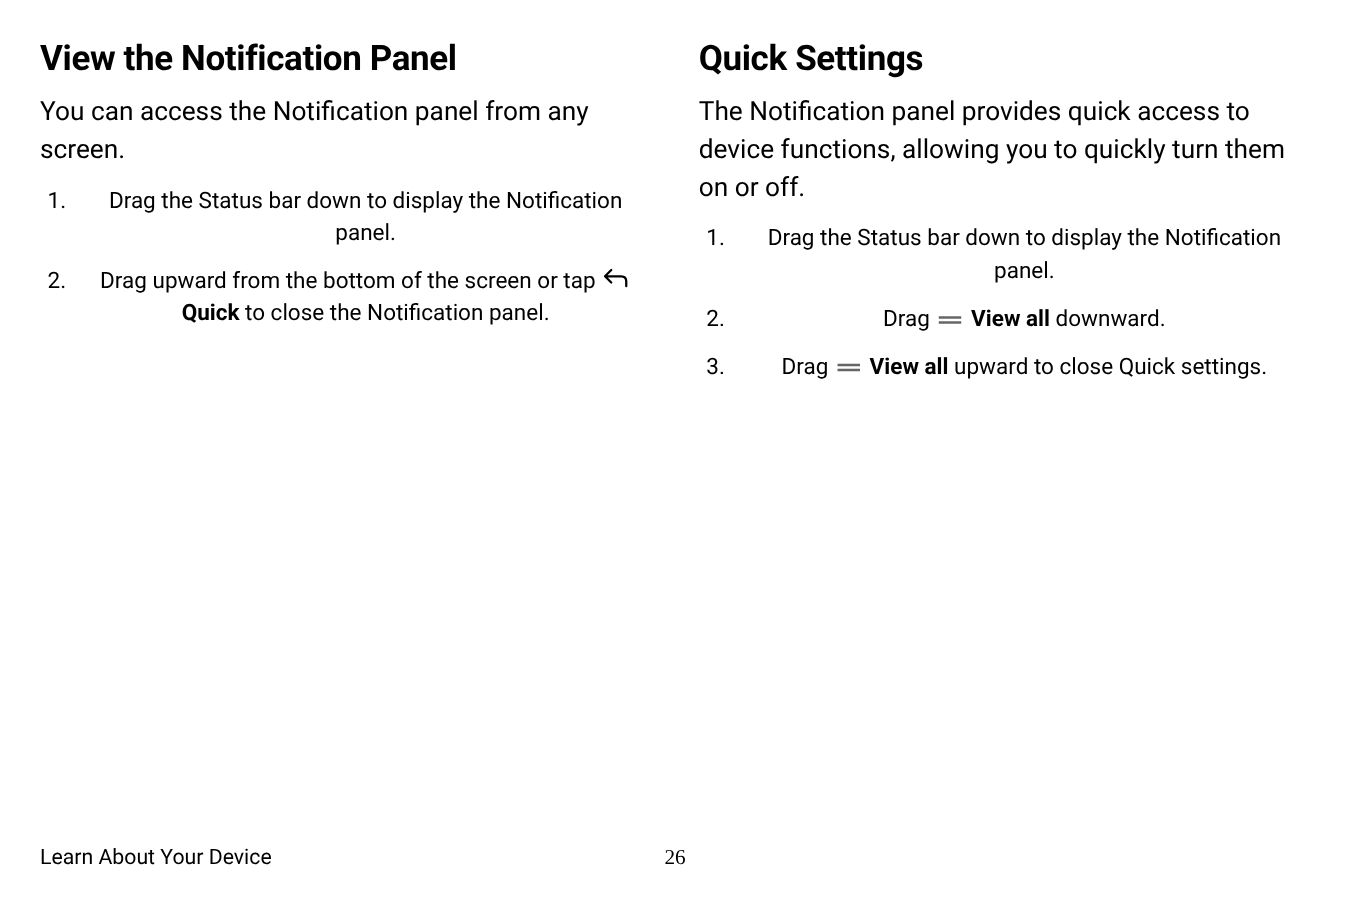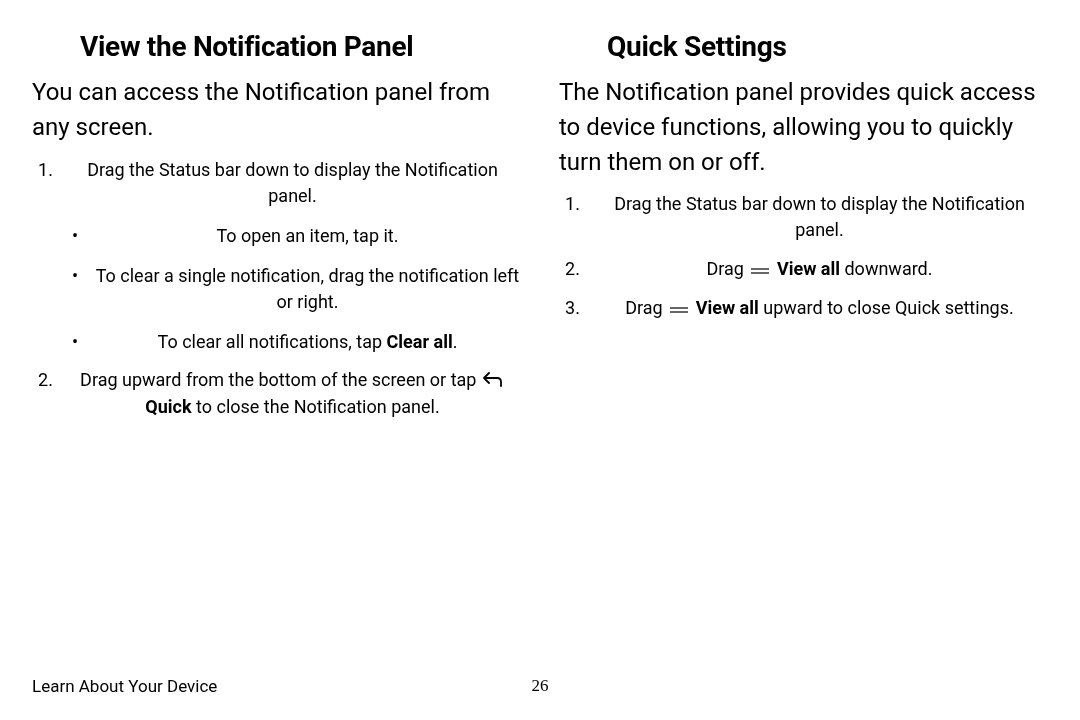--- a/index.html
+++ b/index.html
@@ -22,24 +22,23 @@
     }
     .column {
       flex: 1;
       min-width: 0;
     }
     h2 {
       font-size: 28px;
       font-weight: 700;
       margin-bottom: 12px;
       letter-spacing: -0.3px;
-      margin-left: 48px;
     }
     .intro {
-      font-size: 24px;
+      font-size: 21px;
       line-height: 1.45;
       margin-bottom: 10px;
     }
     ol {
       list-style: none;
       counter-reset: item;
       padding-left: 0;
     }
     ol > li {
       counter-increment: item;
@@ -106,27 +105,20 @@
 <body>
 
 <div class="columns">
 
   <div class="column">
     <h2>View the Notification Panel</h2>
     <p class="intro">You can access the Notification panel from any screen.</p>
     <ol>
       <li>
         <span>Drag the Status bar down to display the Notification panel.</span>
-        <ul>
-          <li>To open an item, tap it.</li>
-          <li>To clear a single notification, drag the notification left or right.</li>
-          <li>
-            <span>To clear all notifications, tap </span><span class="bold">Clear all</span><span>.</span>
-          </li>
-        </ul>
       </li>
       <li>
         <span>Drag upward from the bottom of the screen or tap </span><span class="icon"><svg width="20" height="16" viewBox="0 0 20 16">
               <path d="M 6 2 L 1 7 L 6 12 M 1 7 L 14 7 Q 18 7 18 11 L 18 15" fill="none" stroke="#000" stroke-width="1.8" stroke-linecap="round" stroke-linejoin="round"></path>
             </svg></span><span class="bold"> Quick</span><span> to close the Notification panel.</span>
       </li>
     </ol>
   </div>
 
   <div class="column">

